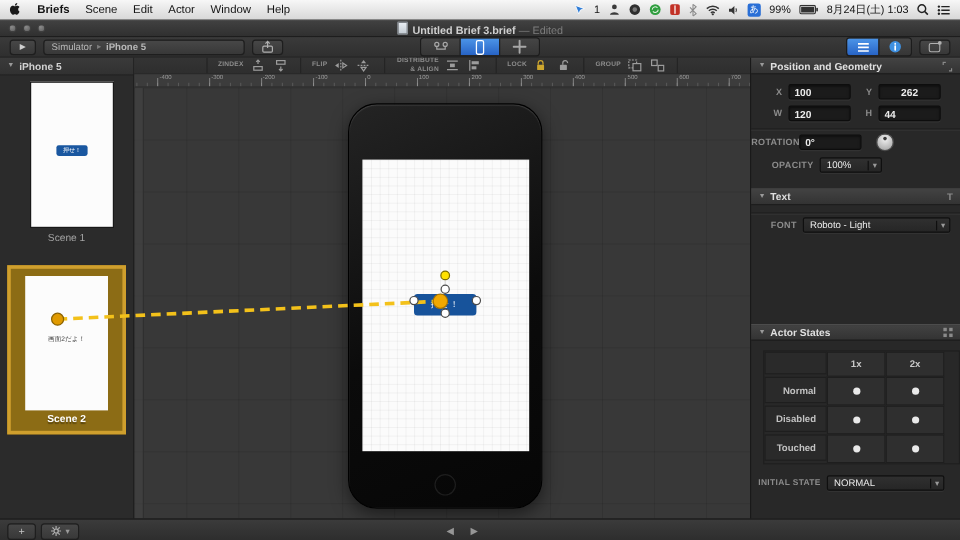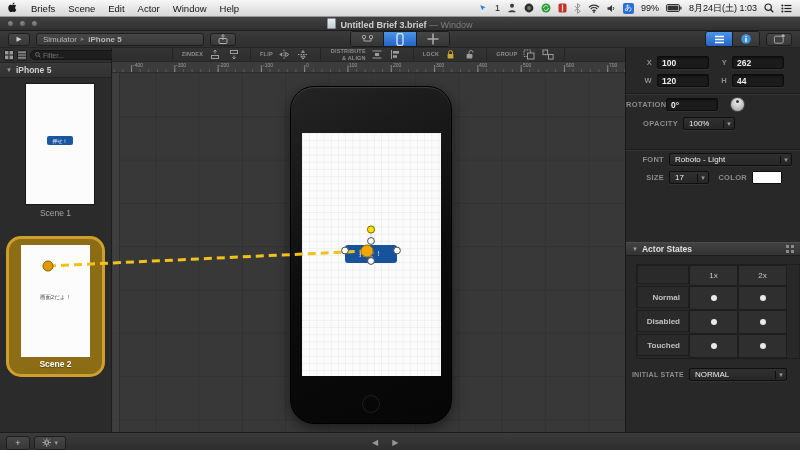--- a/index.html
+++ b/index.html
@@ -3,21 +3,21 @@
 <meta charset="utf-8">
 <style>
   html,body{margin:0;padding:0}
   body{width:800px;height:450px;overflow:hidden;position:relative;background:#2e2e2e;
        font-family:"Liberation Sans","DejaVu Sans",sans-serif;-webkit-font-smoothing:antialiased}
   svg{display:block}
   
   .menubar{height:17px;background:linear-gradient(#f7f7f7,#d8d8d8);border-bottom:1px solid #979797;
            display:flex;align-items:center;padding:0 8px;font-size:9.5px;color:#131313;box-sizing:border-box}
   .mb-item{margin-right:13px;white-space:nowrap}
-  .mb-app{font-weight:normal}
+  .mb-app{font-weight:bold}
   .mb-right{margin-left:auto;display:flex;align-items:center;gap:7px;font-size:9px}
   .mb-ico{display:flex;align-items:center}
   .ime-badge{width:11px;height:11px;background:#2a6fd6;border-radius:2px;color:#fff;font-size:7.5px;
              display:flex;align-items:center;justify-content:center}
   
   .titlebar{height:13px;background:linear-gradient(#414141,#303030);border-bottom:1px solid #1d1d1d;
             position:relative;display:flex;align-items:center}
   .traffic{display:flex;gap:5px;margin-left:7px}
   .light{width:7px;height:7px;border-radius:50%;background:radial-gradient(circle at 35% 30%,#8b8b8b,#5c5c5c);border:1px solid #3f3f3f;box-sizing:border-box}
   .title-text{position:absolute;left:0;right:0;text-align:center;font-size:9px;color:#cfcfcf;font-weight:bold;pointer-events:none}
@@ -51,21 +51,21 @@
   .filter input::placeholder{color:#737373}
   .dev-header{height:14px;display:flex;align-items:center;gap:4px;padding:0 6px;background:linear-gradient(#3a3a3a,#313131);
               border-bottom:1px solid #232323;color:#d2d2d2;font-size:8.5px;font-weight:bold}
   .disc{font-size:6px;color:#9a9a9a}
   .scenes{flex:1;position:relative}
   .thumb1{position:absolute;left:25px;top:5px;width:70px;height:122px;background:#fcfcfc;border:1px solid #191919;box-sizing:border-box}
   .mini-btn{position:absolute;left:21px;top:52px;width:26px;height:9px;background:#1a57a0;border-radius:2px;
             color:#fff;font-size:5px;display:flex;align-items:center;justify-content:center;overflow:hidden}
   .cap1{position:absolute;left:0;top:130px;width:100%;text-align:center;color:#a5a5a5;font-size:8.5px}
   .tile2{position:absolute;left:6px;top:158px;width:99px;height:141px;background:#8c6c15;border:3px solid #cf9f2d;
-         border-radius:15px;box-sizing:border-box}
+         border-radius:0;box-sizing:border-box}
   .thumb2{position:absolute;left:12px;top:6px;width:69px;height:112px;background:#fcfcfc}
   .scene2-text{position:absolute;left:0;top:49px;width:100%;text-align:center;font-size:5.5px;color:#3c3c3c}
   .cap2{position:absolute;left:0;top:120px;width:100%;text-align:center;color:#fff;font-size:8.5px;font-weight:bold;text-shadow:0 1px 1px rgba(0,0,0,.4)}
   
   .canvas-col{flex:1;display:flex;flex-direction:column;background:#383838;min-width:0}
   .subbar{height:14px;background:linear-gradient(#343434,#2e2e2e);border-bottom:1px solid #272727;
           display:flex;align-items:center;justify-content:center;gap:0;box-sizing:border-box}
   .tool-group{display:flex;align-items:center;gap:4px;padding:0 9px;border-right:1px solid #242424;height:100%}
   .tool-group:first-child{border-left:1px solid #242424}
   .tg-label{font-size:5.5px;color:#8d8d8d;font-weight:bold;text-align:right;line-height:1.15;max-width:36px;letter-spacing:.2px}
@@ -114,21 +114,21 @@
   .hdiv{height:1px;background:#1e1e1e;border-bottom:1px solid #353535;margin:6px 0 1px 0}
   .knob{width:15px;height:15px;border-radius:50%;margin-left:12px;border:1px solid #4a4a4a;box-sizing:border-box;
         background:radial-gradient(circle at 50% 32%,#f0f0f0,#9c9c9c);position:relative}
   .knob::after{content:"";position:absolute;left:50%;top:2px;width:3px;height:3px;margin-left:-1.5px;border-radius:50%;background:#3a3a3a}
   .swatch{width:28px;height:11px;background:#fff;border:1px solid #0d0d0d;border-radius:1px}
   .abtn{width:21px;height:12px;background:linear-gradient(#3e3e3e,#323232);border:1px solid #1b1b1b;border-radius:2px;
         display:flex;align-items:center;justify-content:center;box-sizing:border-box;margin-right:3px}
   
   .st-table{display:grid;grid-template-columns:52px 49px 49px;margin:8px 0 0 10px;border:1px solid #1e1e1e}
   .st-c{border:1px solid #1e1e1e;display:flex;align-items:center;justify-content:center;height:22px;background:#2f2f2f}
-  .st-c.hd{height:19px;color:#c8c8c8;font-weight:normal;font-size:8px}
+  .st-c.hd{height:19px;color:#c8c8c8;font-weight:bold;font-size:8px}
   .st-c.lbl{background:#2a2a2a;color:#c2c2c2;font-weight:bold;font-size:8px;justify-content:flex-end;padding-right:8px;box-sizing:border-box}
   .dot{width:6px;height:6px;border-radius:50%;background:#e9e9e9}
   
   .bottombar{height:20px;background:linear-gradient(#3b3b3b,#2c2c2c);border-top:1px solid #1c1c1c;display:flex;
              align-items:center;padding:0 6px;gap:4px;position:relative;box-sizing:border-box}
   .bb-btn{height:14px;background:linear-gradient(#474747,#383838);border:1px solid #1e1e1e;border-radius:3px;
           color:#c4c4c4;font-size:9px;display:flex;align-items:center;justify-content:center;padding:0 7px;gap:3px;box-sizing:border-box}
   .nav-arrows{position:absolute;left:372px;display:flex;gap:14px;color:#969696;font-size:8px}
   .bb-right{margin-left:auto;display:flex;gap:6px;margin-right:2px}
   .bb-right .ddl{height:14px;width:70px}
@@ -229,21 +229,21 @@
 </div>
 
 <div class="titlebar">
   <div class="traffic">
     <span class="light"></span>
     <span class="light"></span>
     <span class="light"></span>
   </div>
   <div class="title-text">
     <span class="doc-ico"></span><span>Untitled Brief 3.brief</span>
-    <span class="edited"> </span><span class="edited">— Window</span>
+    <span class="edited"> </span><span class="edited">— Edited</span>
   </div>
 </div>
 
 <div class="toolbar">
   <span class="tbtn" style="width:22px">
     <span style="font-size:6.5px;color:#cfcfcf">▶</span>
   </span>
   <span class="tbtn breadcrumb">
     <span>Simulator</span>
     <span style="color:#7c7c7c;font-size:7px">▸</span>
@@ -293,42 +293,20 @@
     <svg width="13" height="12" viewBox="0 0 13 12">
         <rect x="1.5" y="3" width="9.5" height="7.5" rx="1.5" fill="none" stroke="#b0b0b0"></rect>
         <circle cx="11" cy="2.5" r="1.7" fill="#b0b0b0"></circle>
       </svg>
   </span>
 </div>
 
 <div class="main">
 
   <div class="sidebar">
-    <div class="sb-top">
-      <span class="sb-toggle">
-        <svg width="8" height="8" viewBox="0 0 8 8">
-            <rect x="0" y="0" width="3.3" height="3.3" fill="#9a9a9a"></rect>
-            <rect x="4.7" y="0" width="3.3" height="3.3" fill="#9a9a9a"></rect>
-            <rect x="0" y="4.7" width="3.3" height="3.3" fill="#9a9a9a"></rect>
-            <rect x="4.7" y="4.7" width="3.3" height="3.3" fill="#9a9a9a"></rect>
-          </svg>
-      </span>
-      <span class="sb-toggle">
-        <svg width="8" height="8" viewBox="0 0 8 8">
-            <path d="M0 1.2h8M0 4h8M0 6.8h8" stroke="#9a9a9a" stroke-width="1.2"></path>
-          </svg>
-      </span>
-      <span class="filter">
-        <svg width="6" height="6" viewBox="0 0 8 8">
-            <circle cx="3.2" cy="3.2" r="2.5" fill="none" stroke="#777" stroke-width="1.1"></circle>
-            <path d="M5 5l2.3 2.3" stroke="#777" stroke-width="1.2"></path>
-          </svg>
-        <input placeholder="Filter..." style="">
-      </span>
-    </div>
     <div class="dev-header">
       <span class="disc">▼</span>
       <span>iPhone 5</span>
     </div>
     <div class="scenes">
 
       <div class="thumb1">
         <span class="mini-btn">押せ！</span>
       </div>
       <div class="cap1">Scene 1</div>
@@ -444,26 +422,35 @@
       <div class="phone">
         <div class="screen"></div>
         <div class="home"></div>
       </div>
       <div class="actor-btn">押せ！</div>
     </div>
   </div>
 
   <div class="inspector">
 
+    <div class="sec-h">
+      <span class="disc">▼</span>
+      <span>Position and Geometry</span>
+      <span class="hico">
+        <svg width="9" height="9" viewBox="0 0 9 9">
+            <path d="M1 3.2V1h2.2M8 5.8V8H5.8" fill="none" stroke="#8a8a8a"></path>
+          </svg>
+      </span>
+    </div>
     <div class="sec-b" style="height:95px">
       <div class="frow" style="margin-top:8px">
         <span class="flabel" style="width:26px">X</span>
         <input class="tin" style="width: 52px; margin-left: 5px;" value="100">
         <span class="flabel" style="width:18px">Y</span>
-        <input class="tin" style="width: 52px; margin-left: 5px;" value="262">
+        <input class="tin" style="width: 52px; margin-left: 5px; text-align: center;" value="262">
       </div>
       <div class="frow">
         <span class="flabel" style="width:26px">W</span>
         <input class="tin" style="width: 52px; margin-left: 5px;" value="120">
         <span class="flabel" style="width:18px">H</span>
         <input class="tin" style="width: 52px; margin-left: 5px;" value="44">
       </div>
       <div class="hdiv"></div>
       <div class="frow" style="margin-top:2px">
         <span class="flabel" style="width:35px">ROTATION</span>
@@ -472,37 +459,33 @@
       </div>
       <div class="frow">
         <span class="flabel" style="width:52px">OPACITY</span>
         <span class="ddl" style="width:52px;margin-left:5px">
           <span class="dv">100%</span>
           <span class="da">▾</span>
         </span>
       </div>
     </div>
 
+    <div class="sec-h">
+      <span class="disc">▼</span>
+      <span>Text</span>
+      <span class="hico">T</span>
+    </div>
     <div class="sec-b" style="height:99px">
       <div class="hdiv"></div>
       <div class="frow" style="margin-top:2px">
         <span class="flabel" style="width:38px">FONT</span>
         <span class="ddl" style="width:130px;margin-left:5px">
           <span class="dv">Roboto - Light</span>
           <span class="da">▾</span>
         </span>
-      </div>
-      <div class="frow">
-        <span class="flabel" style="width:38px">SIZE</span>
-        <span class="ddl" style="width:40px;margin-left:5px">
-          <span class="dv">17</span>
-          <span class="da">▾</span>
-        </span>
-        <span class="flabel" style="width:38px">COLOR</span>
-        <span class="swatch" style="margin-left:5px"></span>
       </div>
     </div>
 
     <div class="sec-h">
       <span class="disc">▼</span>
       <span>Actor States</span>
       <span class="hico">
         <svg width="8" height="8" viewBox="0 0 8 8">
             <rect x="0" y="0" width="3" height="3" fill="#8a8a8a"></rect>
             <rect x="5" y="0" width="3" height="3" fill="#8a8a8a"></rect>

